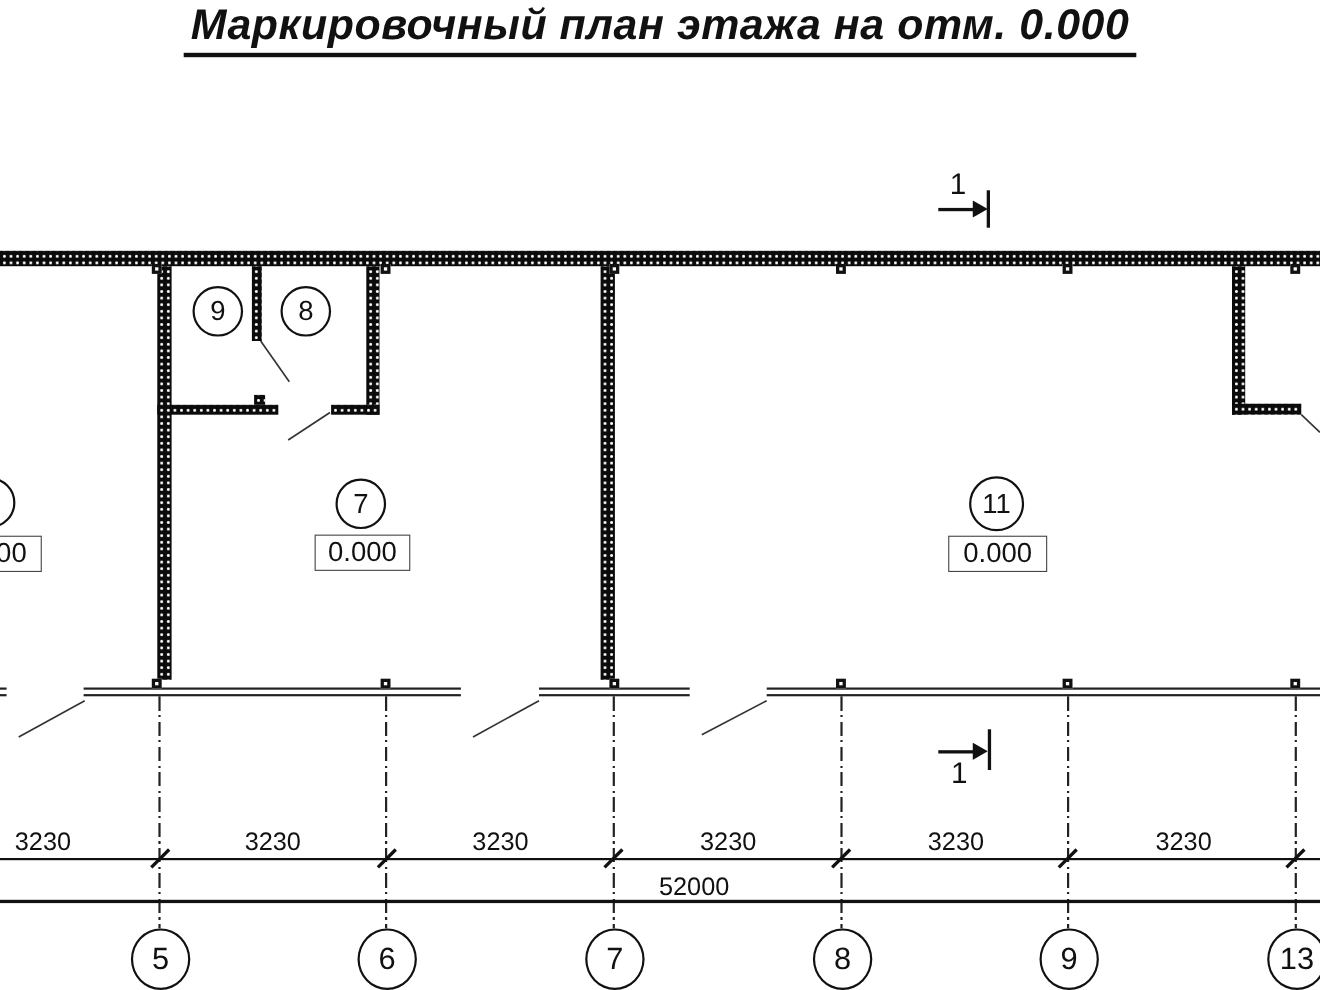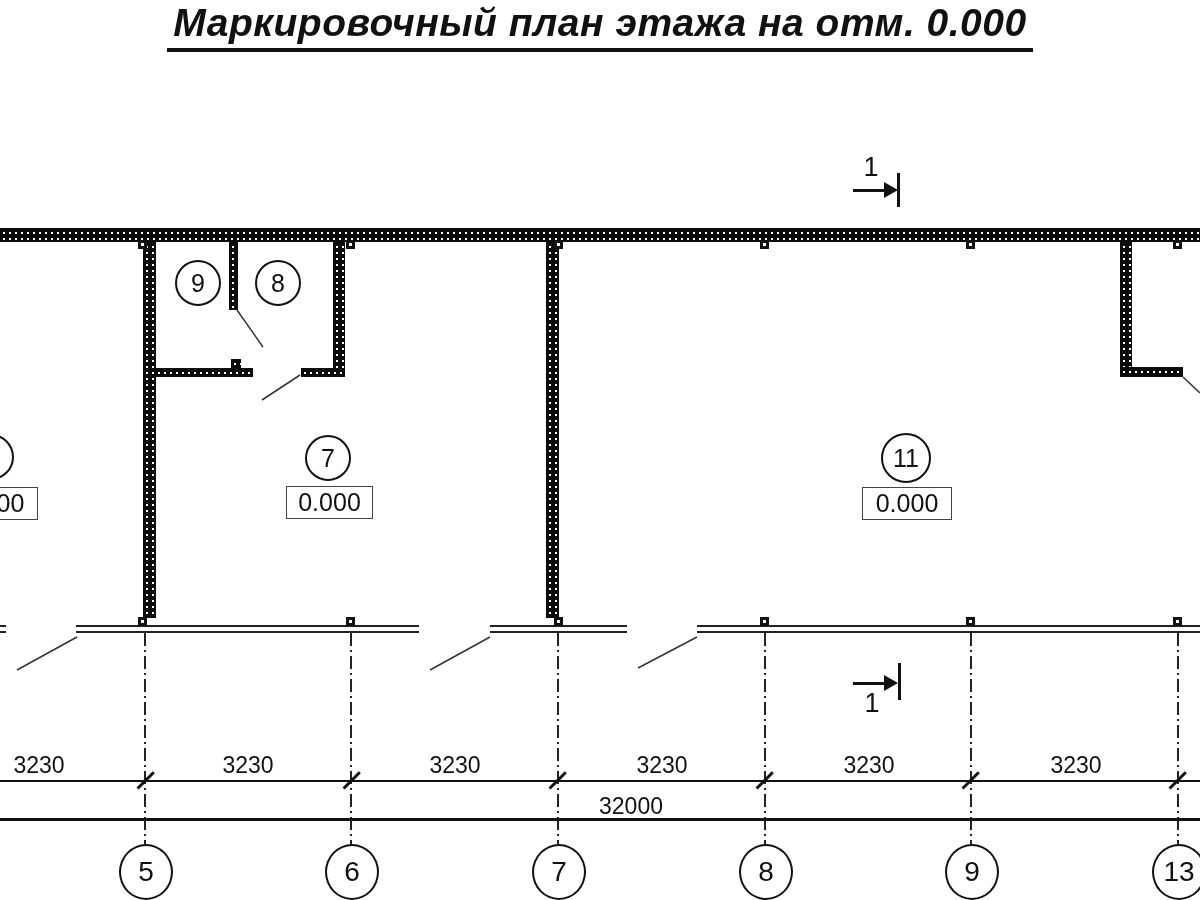--- a/index.html
+++ b/index.html
@@ -163,21 +163,21 @@
   <div class="tick" style="left:1166px;top:779px;"></div>
 
   <div class="dimtext" style="left:-21px;top:752px;">3230</div>
   <div class="dimtext" style="left:188px;top:752px;">3230</div>
   <div class="dimtext" style="left:395px;top:752px;">3230</div>
   <div class="dimtext" style="left:602px;top:752px;">3230</div>
   <div class="dimtext" style="left:809px;top:752px;">3230</div>
   <div class="dimtext" style="left:1016px;top:752px;">3230</div>
 
   <div class="dimline" style="top:818px;height:3px;"></div>
-  <div class="dimtext" style="left:571px;top:793px;">32000</div>
+  <div class="dimtext" style="left:571px;top:793px;">52000</div>
 
   <div class="bubble" style="left:119px;top:844px;">
     <span>5</span>
   </div>
   <div class="bubble" style="left:325px;top:844px;">
     <span>6</span>
   </div>
   <div class="bubble" style="left:532px;top:844px;">
     <span>7</span>
   </div>

